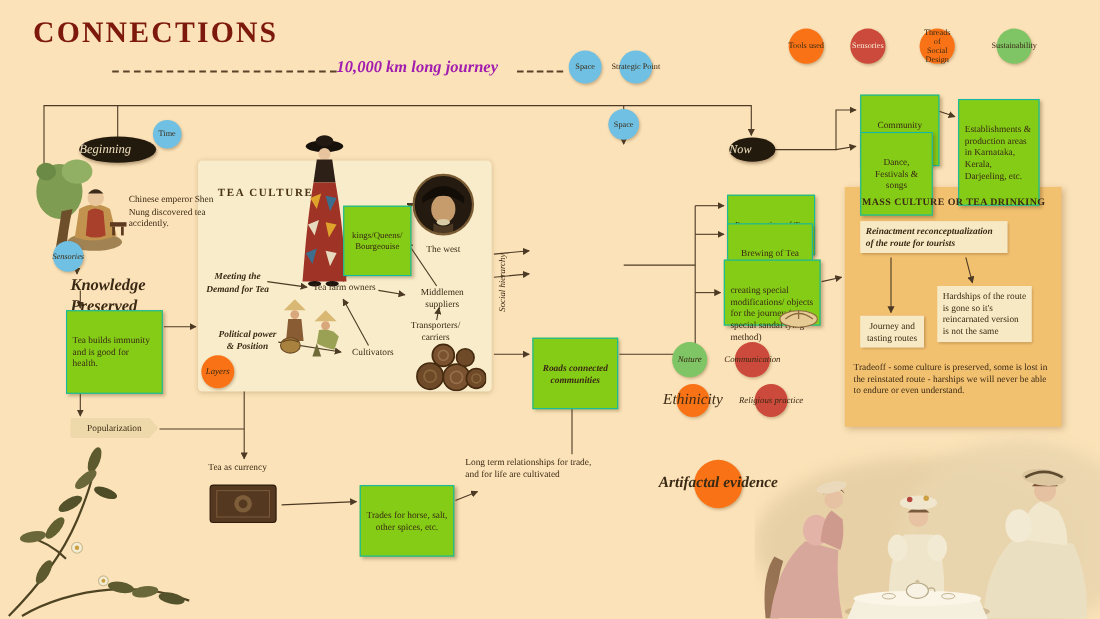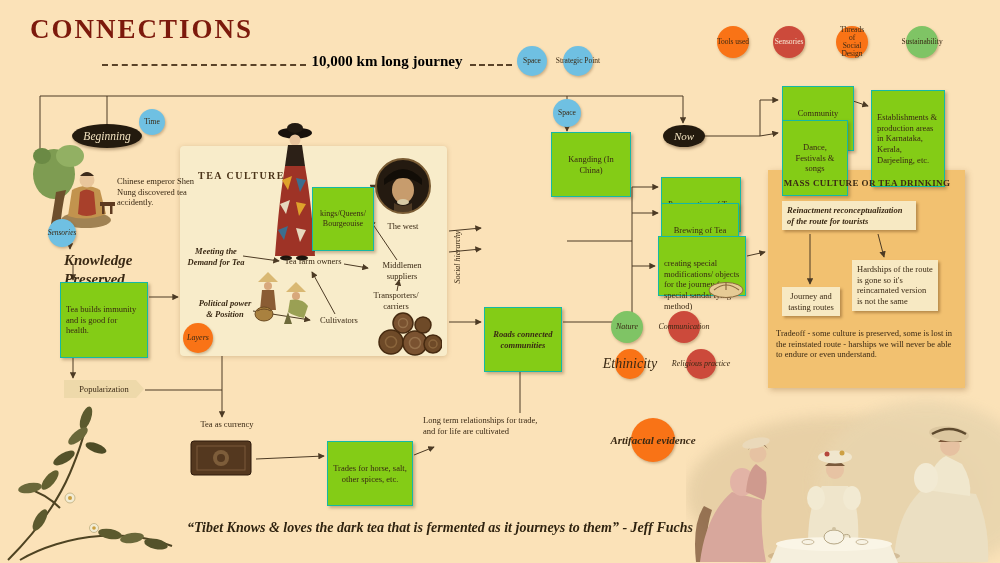--- a/index.html
+++ b/index.html
@@ -12,32 +12,32 @@
   .bi{font-weight:bold;font-style:italic}
   .it{font-style:italic}
   .pre{white-space:pre-line}
   .box{background:#84cc16;border:1px solid #14b8a6;box-shadow:2px 2px 3px rgba(95,62,22,.35);
        padding:21px 5px;font-size:8.5px;line-height:1.25}
   .panel{background:#f8ecca;border-radius:4px;box-shadow:0 1px 5px rgba(120,80,30,.25)}
   .mc-panel{background:#f2c170;box-shadow:2px 2px 6px rgba(120,70,20,.3)}
   .mc-box{background:#f7e9c3;box-shadow:1.5px 1.5px 2.5px rgba(100,60,20,.4);
           padding:4px 5px;font-size:8.5px;line-height:1.25}
   .oval{background:#231a0e;color:#f2e2bf;border-radius:50%;display:flex;align-items:center;
-        justify-content:center;font-style:italic;box-shadow:1px 2px 3px rgba(80,50,20,.4)}
+        justify-content:flex-start;font-style:italic;box-shadow:1px 2px 3px rgba(80,50,20,.4)}
   .circle{border-radius:50%;display:flex;align-items:center;justify-content:center;
           font-size:7.5px;line-height:1.1;text-align:center;box-shadow:1px 1.5px 2.5px rgba(100,60,20,.3)}
   .circle span{white-space:pre-line}
   .circle.nowrap span{white-space:nowrap}
   .c-blue{background:#6fc0e2}
   .c-orange{background:#f97316}
   .c-red{background:#cc4a3b}
   .c-green{background:#7fc465}
   .dash{border-top:2px dashed #5a4328}
   #title{font-size:27px;font-weight:bold;letter-spacing:2px;color:#7c190c}
-  #journey-label{font-size:15px;font-weight:bold;color:#000000;text-align:center}
+  #journey-label{font-size:15px;font-weight:bold;font-style:italic;color:#a21caf;text-align:left}
   #quote{font-size:14px;font-weight:bold;font-style:italic;color:#2f2310;text-align:center}
   #popularization{background:#eed9aa;clip-path:polygon(0 0,90% 0,100% 50%,90% 100%,0 100%);
                   filter:drop-shadow(1.5px 1.5px 1.5px rgba(100,60,20,.45));
                   display:flex;align-items:center;justify-content:center;font-size:8.5px}
   #social-hierarchy{transform:rotate(-90deg)}
   svg{display:block}
 </style>
 </head>
 <body>
 
@@ -142,21 +142,21 @@
   <div class="abs txt" style="left:117px;top:176px;width:80px">Chinese emperor Shen Nung discovered tea accidently.</div>
   <div class="abs circle c-blue nowrap" style="left:48px;top:219px;width:28px;height:28px">
     <span class="it">Sensories</span>
     </div>
   <div class="abs txt bi" style="left:64px;top:251px;width:100px;font-size:15px">Knowledge Preserved</div>
   <div class="abs box" style="left:60px;top:282px;width:88px">Tea builds immunity and is good for health.</div>
   <div id="popularization" class="abs" style="left:64px;top:380px;width:80px;height:18px">
     <span>Popularization</span>
     </div>
 
-  <div class="abs txt center" style="left:191px;top:419px;width:72px">Tea as currency</div>
+  <div class="abs txt center" style="left:180px;top:419px;width:72px">Tea as currency</div>
   <svg class="abs" style="left:189px;top:437px" width="64" height="42" viewBox="0 0 64 42">
     <rect x="2" y="4" width="60" height="34" rx="3" fill="#54381f" stroke="#2e1a0c"></rect>
     <rect x="8" y="9" width="48" height="24" fill="none" stroke="#7a583a"></rect>
     <circle cx="32" cy="21" r="8" fill="#7d5d3a"></circle>
     <circle cx="32" cy="21" r="4" fill="#54381f"></circle>
   </svg>
   <div class="abs box center" style="left:327px;top:441px;width:86px">Trades for horse, salt, other spices, etc.</div>
   <div class="abs txt" style="left:423px;top:415px;width:122px">Long term relationships for trade, and for life are cultivated</div>
 
   <div class="abs" style="left:198px;top:170px;font-size:10px;font-weight:bold;letter-spacing:1.5px;color:#4a3318">TEA CULTURE</div>
@@ -234,21 +234,20 @@
 &amp; Position</div>
   <div class="abs circle c-orange" style="left:183px;top:323px;width:30px;height:30px">
     <span class="it" style="font-size:8px">Layers</span>
     </div>
   <div id="social-hierarchy" class="abs txt it center" style="left:410px;top:252px;width:95px;font-size:8px">Social hierarchy</div>
 
   <div class="abs box center bi" style="left:484px;top:307px;width:78px">Roads connected communities</div>
   <div class="abs circle c-blue nowrap" style="left:553px;top:99px;width:28px;height:28px">
     <span>Space</span>
     </div>
-  <div class="abs box center" style="left:551px;top:132px;width:80px">Kangding (In China)</div>
   <div class="abs oval" style="left:663px;top:125px;width:42px;height:22px;font-size:11px">
     <span>Now</span>
     </div>
 
   <div class="abs box center" style="left:782px;top:86px;width:72px">Community supported labour</div>
   <div class="abs box center" style="left:782px;top:120px;width:66px">Dance, Festivals &amp; songs</div>
   <div class="abs box" style="left:871px;top:90px;width:74px">Establishments &amp; production areas in Karnataka, Kerala, Darjeeling, etc.</div>
   <div class="abs box center" style="left:661px;top:177px;width:80px">Preservation of Tea</div>
   <div class="abs box center" style="left:661px;top:203px;width:78px">Brewing of Tea</div>
   <div class="abs box" style="left:658px;top:236px;width:88px;height:60px">creating special modifications/ objects for the journey (e.g. special sandal tying method)</div>
@@ -270,24 +269,23 @@
   <div class="abs circle c-red nowrap" style="left:668px;top:311px;width:32px;height:32px">
     <span class="it" style="font-size:8px">Communication</span>
     </div>
   <div class="abs circle c-orange nowrap" style="left:615px;top:349px;width:30px;height:30px">
     <span class="it" style="font-size:14px">Ethinicity</span>
     </div>
   <div class="abs circle c-red nowrap" style="left:686px;top:349px;width:30px;height:30px">
     <span class="it" style="font-size:8px">Religious practice</span>
     </div>
   <div class="abs circle c-orange nowrap" style="left:631px;top:418px;width:44px;height:44px">
-    <span class="bi" style="font-size:11px">Artifactal evidence</span>
-    </div>
-
-  <div id="quote" class="abs" style="left:170px;top:520px;width:540px">“Tibet Knows &amp; loves the dark tea that is fermented as it journeys to them” - Jeff Fuchs</div>
+    <span class="bi" style="font-size:14px">Artifactal evidence</span>
+    </div>
+
 
   <svg class="abs" style="left:0;top:388px" width="188" height="175" viewBox="0 0 188 175">
     <g stroke="#4e4322" fill="none" stroke-width="2">
       <path d="M8 172 C30 150 55 120 70 85 C78 66 84 50 86 35"></path>
       <path d="M20 172 C40 160 70 150 100 148 C130 146 150 150 172 158"></path>
       <path d="M60 120 C50 110 40 104 26 100"></path>
     </g>
     <ellipse cx="86" cy="30" rx="12" ry="5" fill="#5c5a2e" transform="rotate(-70 86 30)"></ellipse>
     <ellipse cx="78" cy="48" rx="12" ry="5" fill="#6a683a" transform="rotate(-40 78 48)"></ellipse>
     <ellipse cx="64" cy="70" rx="12" ry="5" fill="#54522a" transform="rotate(-30 64 70)"></ellipse>

